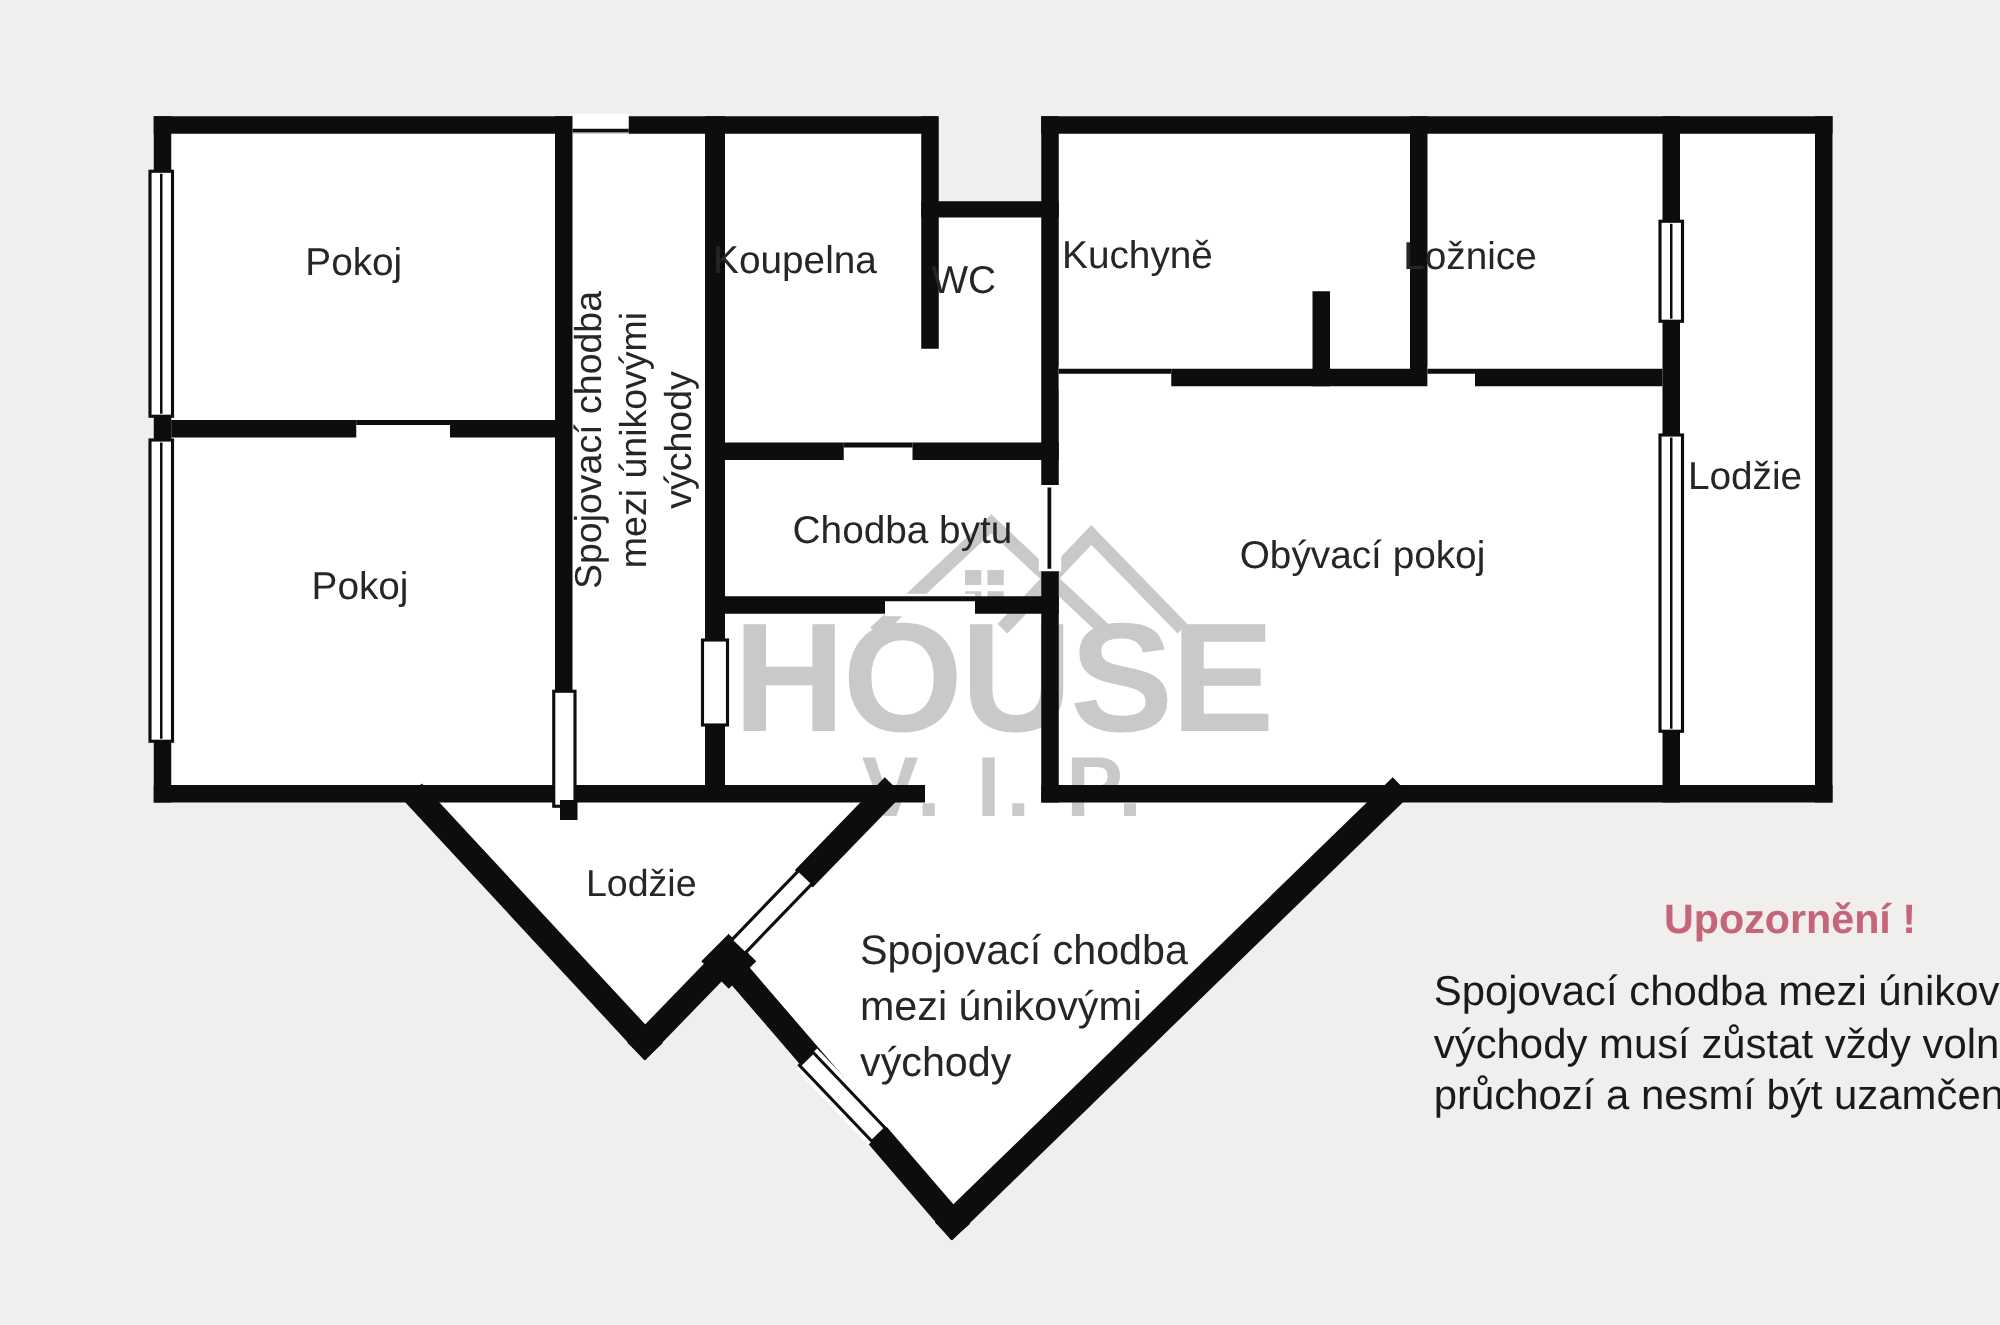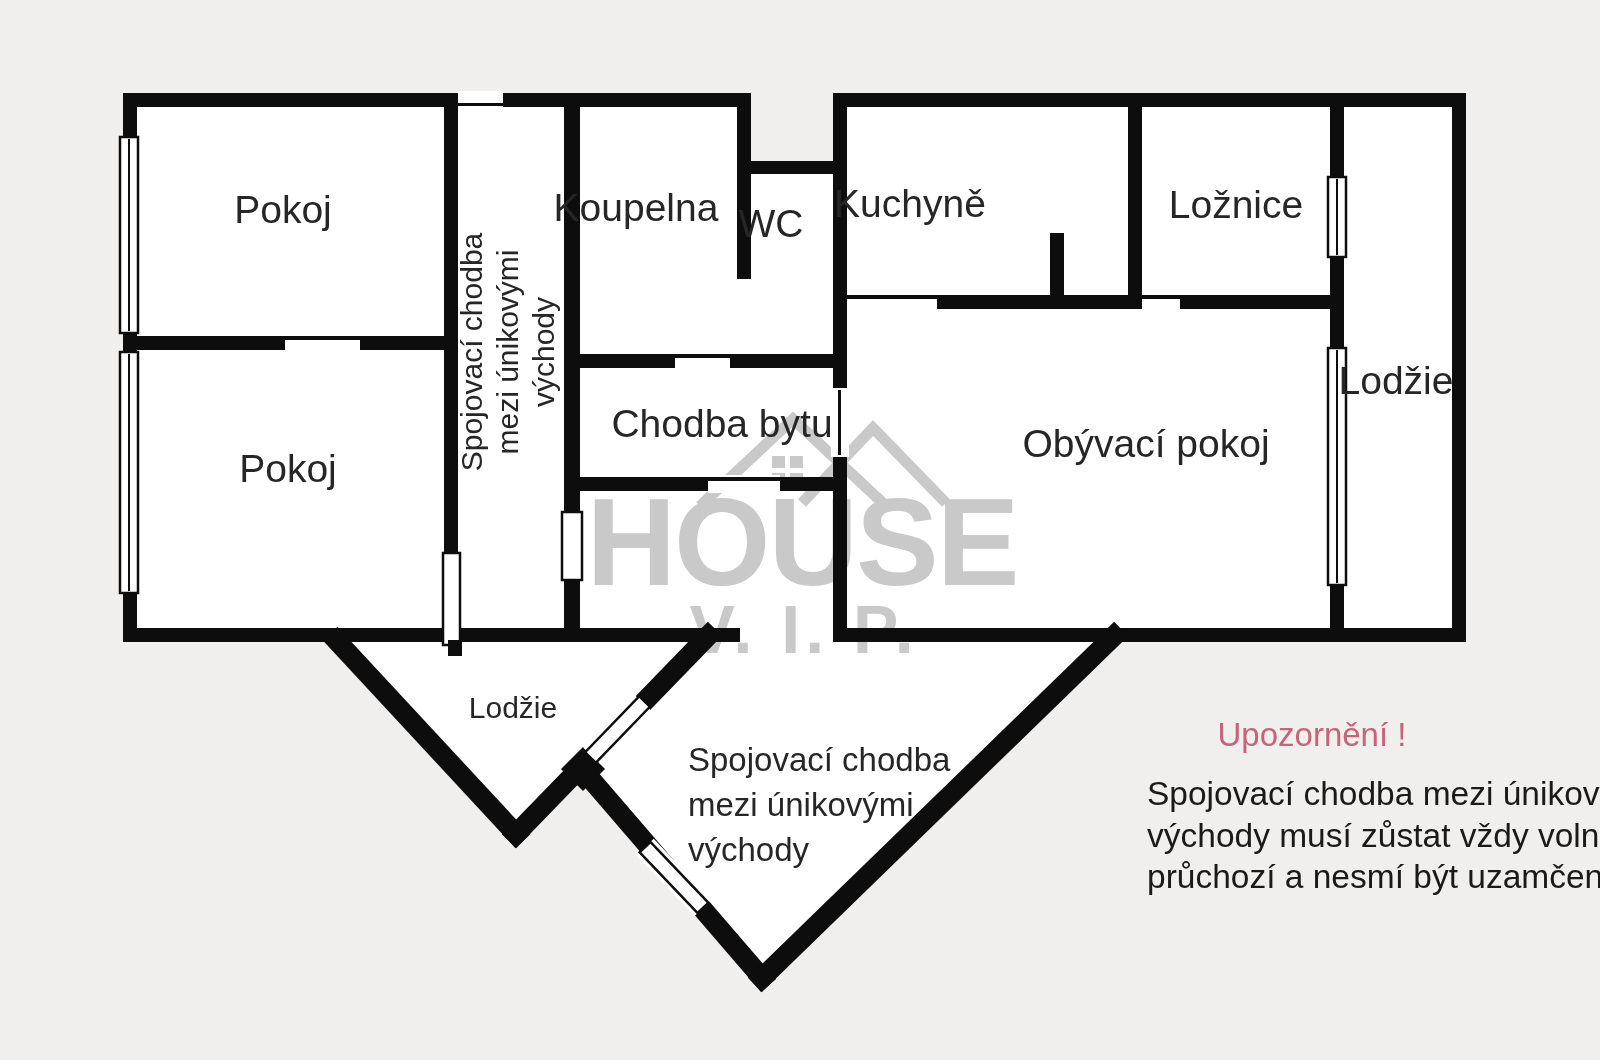--- a/index.html
+++ b/index.html
@@ -19,28 +19,28 @@
   .opening{fill:var(--room);}
   .thin{fill:var(--wall);}
   .leaf{fill:var(--room);stroke:var(--wall);stroke-width:2.5;}
   .win{fill:var(--room);stroke:var(--wall);stroke-width:2.5;}
   .winline{stroke:var(--wall);stroke-width:2;}
   .wm{fill:var(--watermark);}
   .wm-stroke{stroke:var(--watermark);stroke-width:11;fill:none;stroke-linejoin:miter;}
   .wm-brand{font-weight:bold;font-size:124px;letter-spacing:-2px;}
   .wm-sub{font-weight:bold;font-size:68px;letter-spacing:5px;}
   .lbl{position:absolute;transform:translate(-50%,-50%);color:var(--label);
-       font-size:39px;white-space:nowrap;}
+       font-size:31px;white-space:nowrap;}
   .lbl-small{font-size:30px;}
   .vert-label{position:absolute;left:508px;top:352px;transform:translate(-50%,-50%) rotate(-90deg);
        color:var(--label);font-size:30px;line-height:36px;text-align:center;white-space:nowrap;}
   .diamond-label{position:absolute;left:688px;top:737px;color:var(--label);
        font-size:33px;line-height:45px;text-align:left;white-space:nowrap;}
-  .warning-title{position:absolute;left:1312px;top:735px;transform:translate(-50%,-50%);
-       color:var(--accent-red);font-size:33px;font-weight:400;white-space:nowrap;}
+  .warning-title{position:absolute;left:1432px;top:735px;transform:translate(-50%,-50%);
+       color:var(--accent-red);font-size:33px;font-weight:700;white-space:nowrap;}
   .warning-body{position:absolute;left:1147px;top:773px;color:var(--text);
        font-size:33.5px;line-height:41.5px;text-align:left;white-space:nowrap;}
 </style>
 </head>
 <body>
 
 <div class="stage">
 
   <svg width="1600" height="1060" viewBox="0 0 1600 1060">
 
@@ -169,24 +169,24 @@
         <rect class="leaf" x="-42" y="-7.5" width="84" height="15" transform="translate(674,877.5) rotate(46.4)"></rect>
       </g>
     </g>
   </svg>
 
   <div class="lbl" style="left:283px;top:210px">Pokoj</div>
   <div class="lbl" style="left:288px;top:469px">Pokoj</div>
   <div class="lbl" style="left:636px;top:208px">Koupelna</div>
   <div class="lbl" style="left:771px;top:224px">WC</div>
   <div class="lbl" style="left:910px;top:204px">Kuchyně</div>
-  <div class="lbl" style="left:1236px;top:205px">Ložnice</div>
+  <div class="lbl" style="left:1176px;top:205px">Ložnice</div>
   <div class="lbl" style="left:1396px;top:381px">Lodžie</div>
   <div class="lbl" style="left:722px;top:424px">Chodba bytu</div>
-  <div class="lbl" style="left:1146px;top:444px">Obývací pokoj</div>
+  <div class="lbl" style="left:1090px;top:444px">Obývací pokoj</div>
   <div class="lbl lbl-small" style="left:513px;top:708px">Lodžie</div>
 
   <div class="vert-label">
     <div>Spojovací chodba</div>
     <div>mezi únikovými</div>
     <div>východy</div>
   </div>
 
   <div class="diamond-label">
     <div>Spojovací chodba</div>

